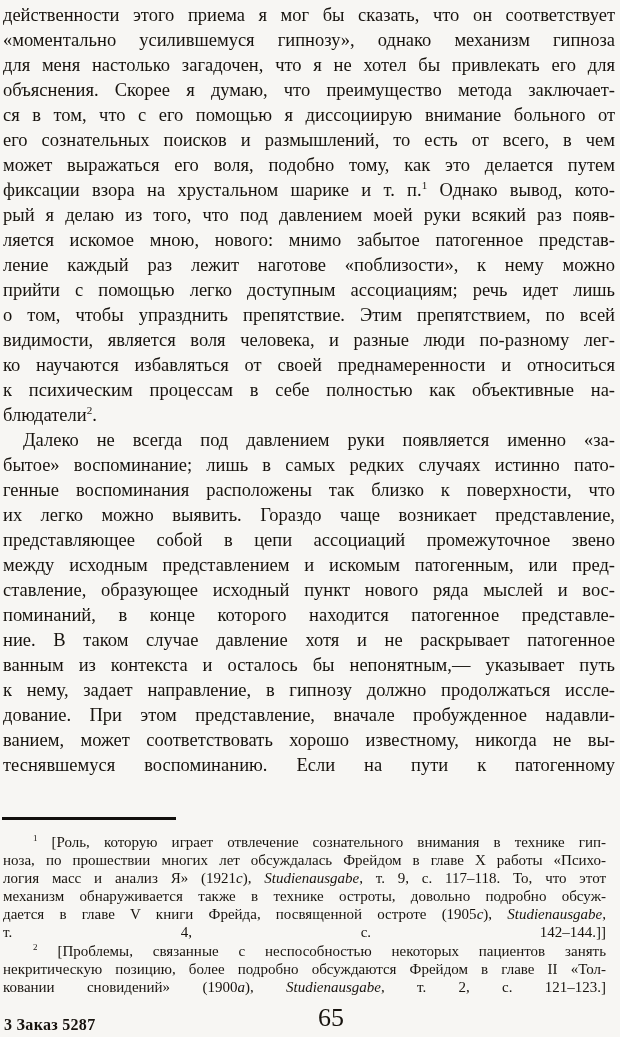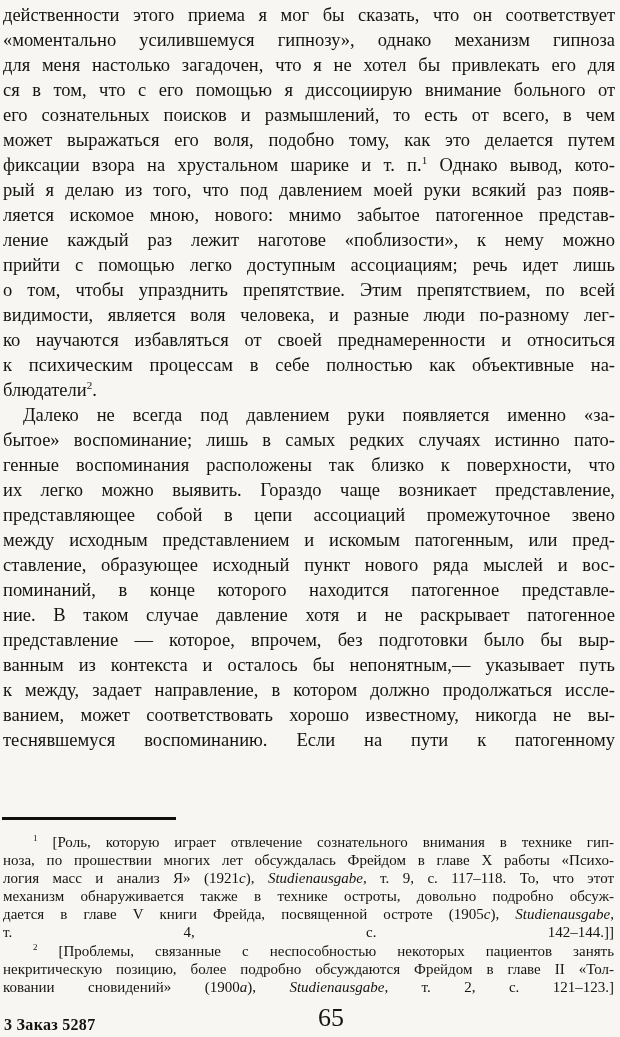--- a/index.html
+++ b/index.html
@@ -32,21 +32,21 @@
   .it { font-style: italic; }
 
   
   .sep {
     position: absolute; top: 817px; left: 2px;
     width: 174px; height: 2.5px;
     background: #12100d;
   }
 
   
-  .fn { position: absolute; top: 833px; left: 3px; right: 6px; }
+  .fn { position: absolute; top: 833px; left: 3px; right: 14px; }
   .fn .tl {
     height: 18.1px; line-height: 18.1px;
     font-size: 15px;
     text-align: justify;
     text-align-last: justify;
   }
   .fn .tl.ind { text-indent: 30px; }
 
   
   .order-note {
@@ -60,20 +60,21 @@
 </style>
 </head>
 <body>
 
 <div class="page">
 
   <div class="main">
       <div class="tl">действенности этого приема я мог бы сказать, что он соответствует</div>
       <div class="tl">«моментально усилившемуся гипнозу», однако механизм гипноза</div>
       <div class="tl">для меня настолько загадочен, что я не хотел бы привлекать его для</div>
+      <div class="tl">объяснения. Скорее я думаю, что преимущество метода заключает-</div>
       <div class="tl">ся в том, что с его помощью я диссоциирую внимание больного от</div>
       <div class="tl">его сознательных поисков и размышлений, то есть от всего, в чем</div>
       <div class="tl">может выражаться его воля, подобно тому, как это делается путем</div>
       <div class="tl">фиксации взора на хрустальном шарике и т. п.<sup>1</sup> Однако вывод, кото-</div>
       <div class="tl">рый я делаю из того, что под давлением моей руки всякий раз появ-</div>
       <div class="tl">ляется искомое мною, нового: мнимо забытое патогенное представ-</div>
       <div class="tl">ление каждый раз лежит наготове «поблизости», к нему можно</div>
       <div class="tl">прийти с помощью легко доступным ассоциациям; речь идет лишь</div>
       <div class="tl">о том, чтобы упразднить препятствие. Этим препятствием, по всей</div>
       <div class="tl">видимости, является воля человека, и разные люди по-разному лег-</div>
@@ -82,23 +83,23 @@
       <div class="tl end">блюдатели<sup>2</sup>.</div>
       <div class="tl ind">Далеко не всегда под давлением руки появляется именно «за-</div>
       <div class="tl">бытое» воспоминание; лишь в самых редких случаях истинно пато-</div>
       <div class="tl">генные воспоминания расположены так близко к поверхности, что</div>
       <div class="tl">их легко можно выявить. Гораздо чаще возникает представление,</div>
       <div class="tl">представляющее собой в цепи ассоциаций промежуточное звено</div>
       <div class="tl">между исходным представлением и искомым патогенным, или пред-</div>
       <div class="tl">ставление, образующее исходный пункт нового ряда мыслей и вос-</div>
       <div class="tl">поминаний, в конце которого находится патогенное представле-</div>
       <div class="tl">ние. В таком случае давление хотя и не раскрывает патогенное</div>
-      <div class="tl">представление — которое, впрочем, без подготовки было бы выр-</div>
       <div class="tl">ванным из контекста и осталось бы непонятным,— указывает путь</div>
-      <div class="tl">к между, задает направление, в котором должно продолжаться иссле-</div>
+      <div class="tl">к нему, задает направление, в гипнозу должно продолжаться иссле-</div>
+      <div class="tl">дование. При этом представление, вначале пробужденное надавли-</div>
       <div class="tl">ванием, может соответствовать хорошо известному, никогда не вы-</div>
       <div class="tl">теснявшемуся воспоминанию. Если на пути к патогенному</div>
     </div>
 
   <div class="sep"></div>
 
   <div class="fn">
       <div class="tl ind"><sup>1</sup> [Роль, которую играет отвлечение сознательного внимания в технике гип-</div>
       <div class="tl">ноза, по прошествии многих лет обсуждалась Фрейдом в главе X работы «Психо-</div>
       <div class="tl">логия масс и анализ Я» (1921<span class="it">c</span>), <span class="it">Studienausgabe</span>, т. 9, с. 117–118. То, что этот</div>

